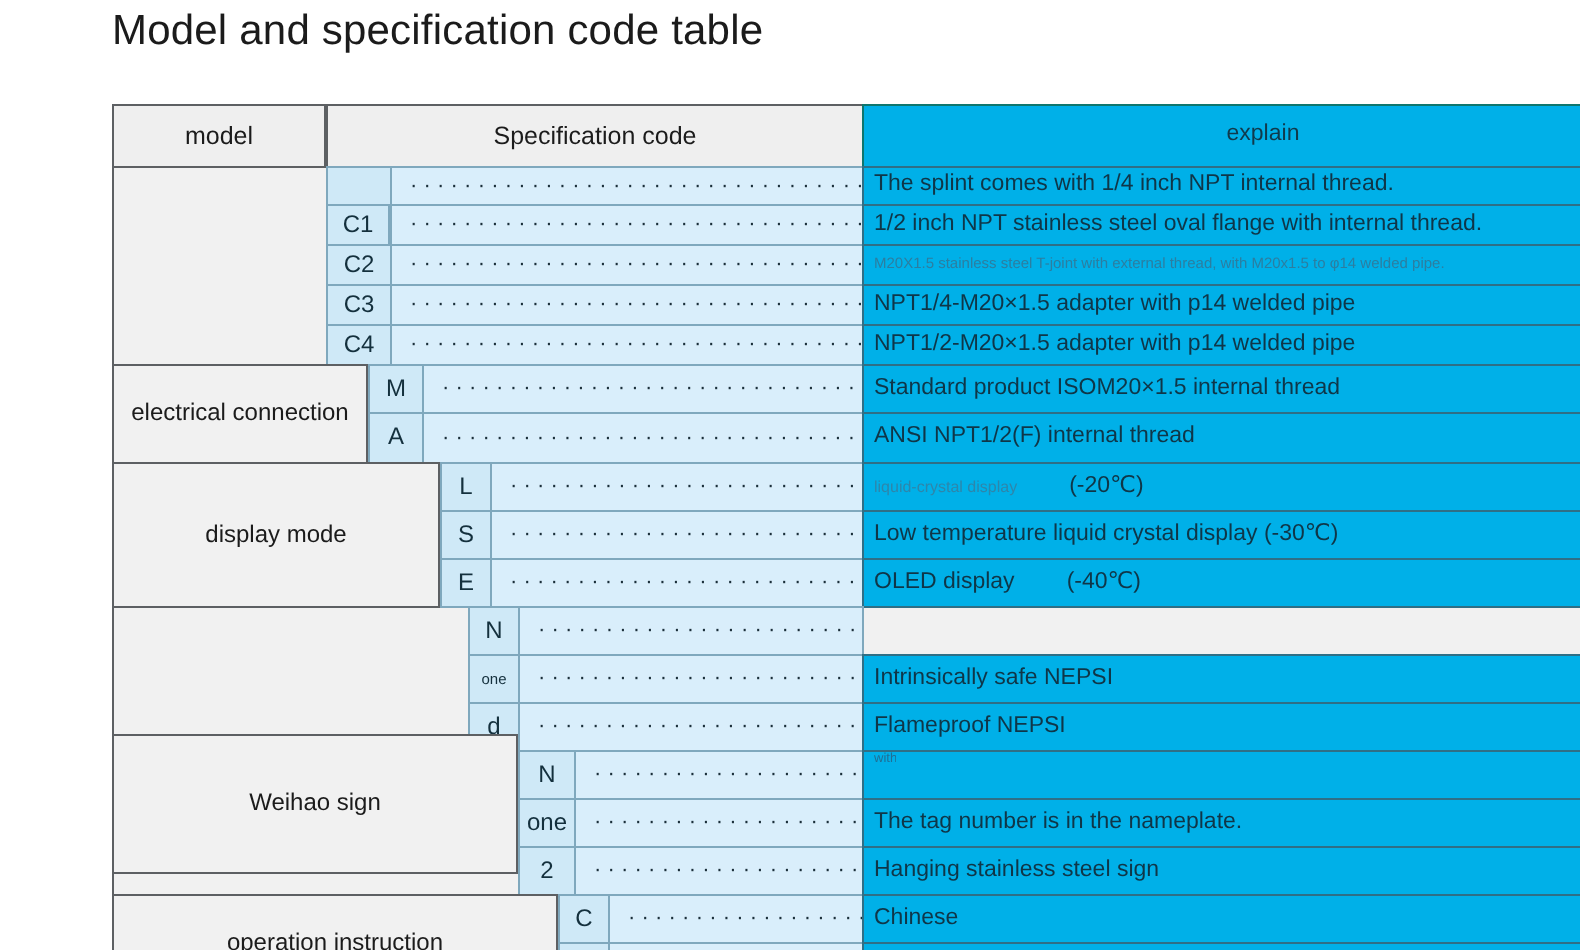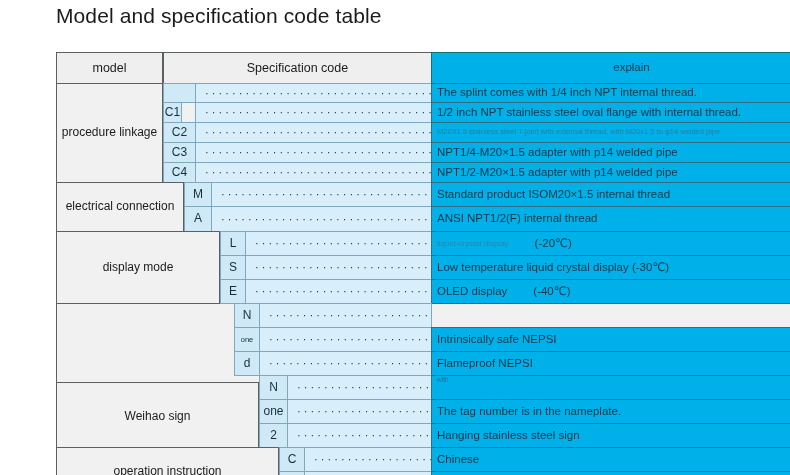--- a/index.html
+++ b/index.html
@@ -67,29 +67,28 @@
 <div id="page">
 
   <div class="title">Model and specification code table</div>
 
   <div class="tbl">
 
     <div class="c ctr hdr-grey" style="left:-1px;top:-1px;width:107px;height:32px;">model</div>
     <div class="c ctr hdr-grey" style="left:106px;top:-1px;width:269px;height:32px;">Specification code</div>
     <div class="c ctr hdr-cyan" style="left:374px;top:-1px;width:401px;height:32px;">explain</div>
 
-    <div class="c ctr grp wrap" style="left:-1px;top:30px;width:107px;height:100px;">procedure linkage</div>
 
     <div class="c ctr code" style="left:106px;top:30px;width:33px;height:20px;padding-left:39px;">co</div>
     <div class="c lft dots" style="left:138px;top:30px;width:237px;height:20px;">
       <span class="leader">··············································································</span>
       </div>
     <div class="c lft exp" style="left:374px;top:30px;width:401px;height:20px;">The splint comes with 1/4 inch NPT internal thread.</div>
 
-    <div class="c ctr code" style="left:106px;top:49px;width:19px;height:21px;">C1</div>
+    <div class="c ctr code" style="left:106px;top:49px;width:32px;height:21px;">C1</div>
     <div class="c lft dots" style="left:138px;top:49px;width:237px;height:21px;">
       <span class="leader">··············································································</span>
       </div>
     <div class="c lft exp" style="left:374px;top:49px;width:401px;height:21px;">1/2 inch NPT stainless steel oval flange with internal thread.</div>
 
     <div class="c ctr code" style="left:106px;top:69px;width:33px;height:21px;">C2</div>
     <div class="c lft dots" style="left:138px;top:69px;width:237px;height:21px;">
       <span class="leader">··············································································</span>
       </div>
     <div class="c lft exp sm" style="left:374px;top:69px;width:401px;height:21px;">M20X1.5 stainless steel T-joint with external thread, with M20x1.5 to φ14 welded pipe.</div>
@@ -159,21 +158,21 @@
       <span class="leader">··············································································</span>
       </div>
     <div class="c lft exp" style="left:374px;top:274px;width:401px;height:25px;">Intrinsically safe NEPSI</div>
 
     <div class="c ctr code" style="left:177px;top:298px;width:26px;height:25px;">d</div>
     <div class="c lft dots" style="left:202px;top:298px;width:173px;height:25px;">
       <span class="leader">··············································································</span>
       </div>
     <div class="c lft exp" style="left:374px;top:298px;width:401px;height:25px;">Flameproof NEPSI</div>
 
-    <div class="c ctr grp" style="left:-1px;top:329px;width:203px;height:70px;">Weihao sign</div>
+    <div class="c ctr grp" style="left:-1px;top:314px;width:203px;height:70px;">Weihao sign</div>
 
     <div class="c ctr code" style="left:202px;top:322px;width:29px;height:25px;">N</div>
     <div class="c lft dots" style="left:230px;top:322px;width:145px;height:25px;">
       <span class="leader">··············································································</span>
       </div>
     <div class="c lft exp tiny" style="left:374px;top:322px;width:18px;height:25px;">without</div>
     <div class="c lft exp" style="left:391px;top:322px;width:384px;height:25px;border-left:none;"></div>
 
     <div class="c ctr code" style="left:202px;top:346px;width:29px;height:25px;">one</div>
     <div class="c lft dots" style="left:230px;top:346px;width:145px;height:25px;">

